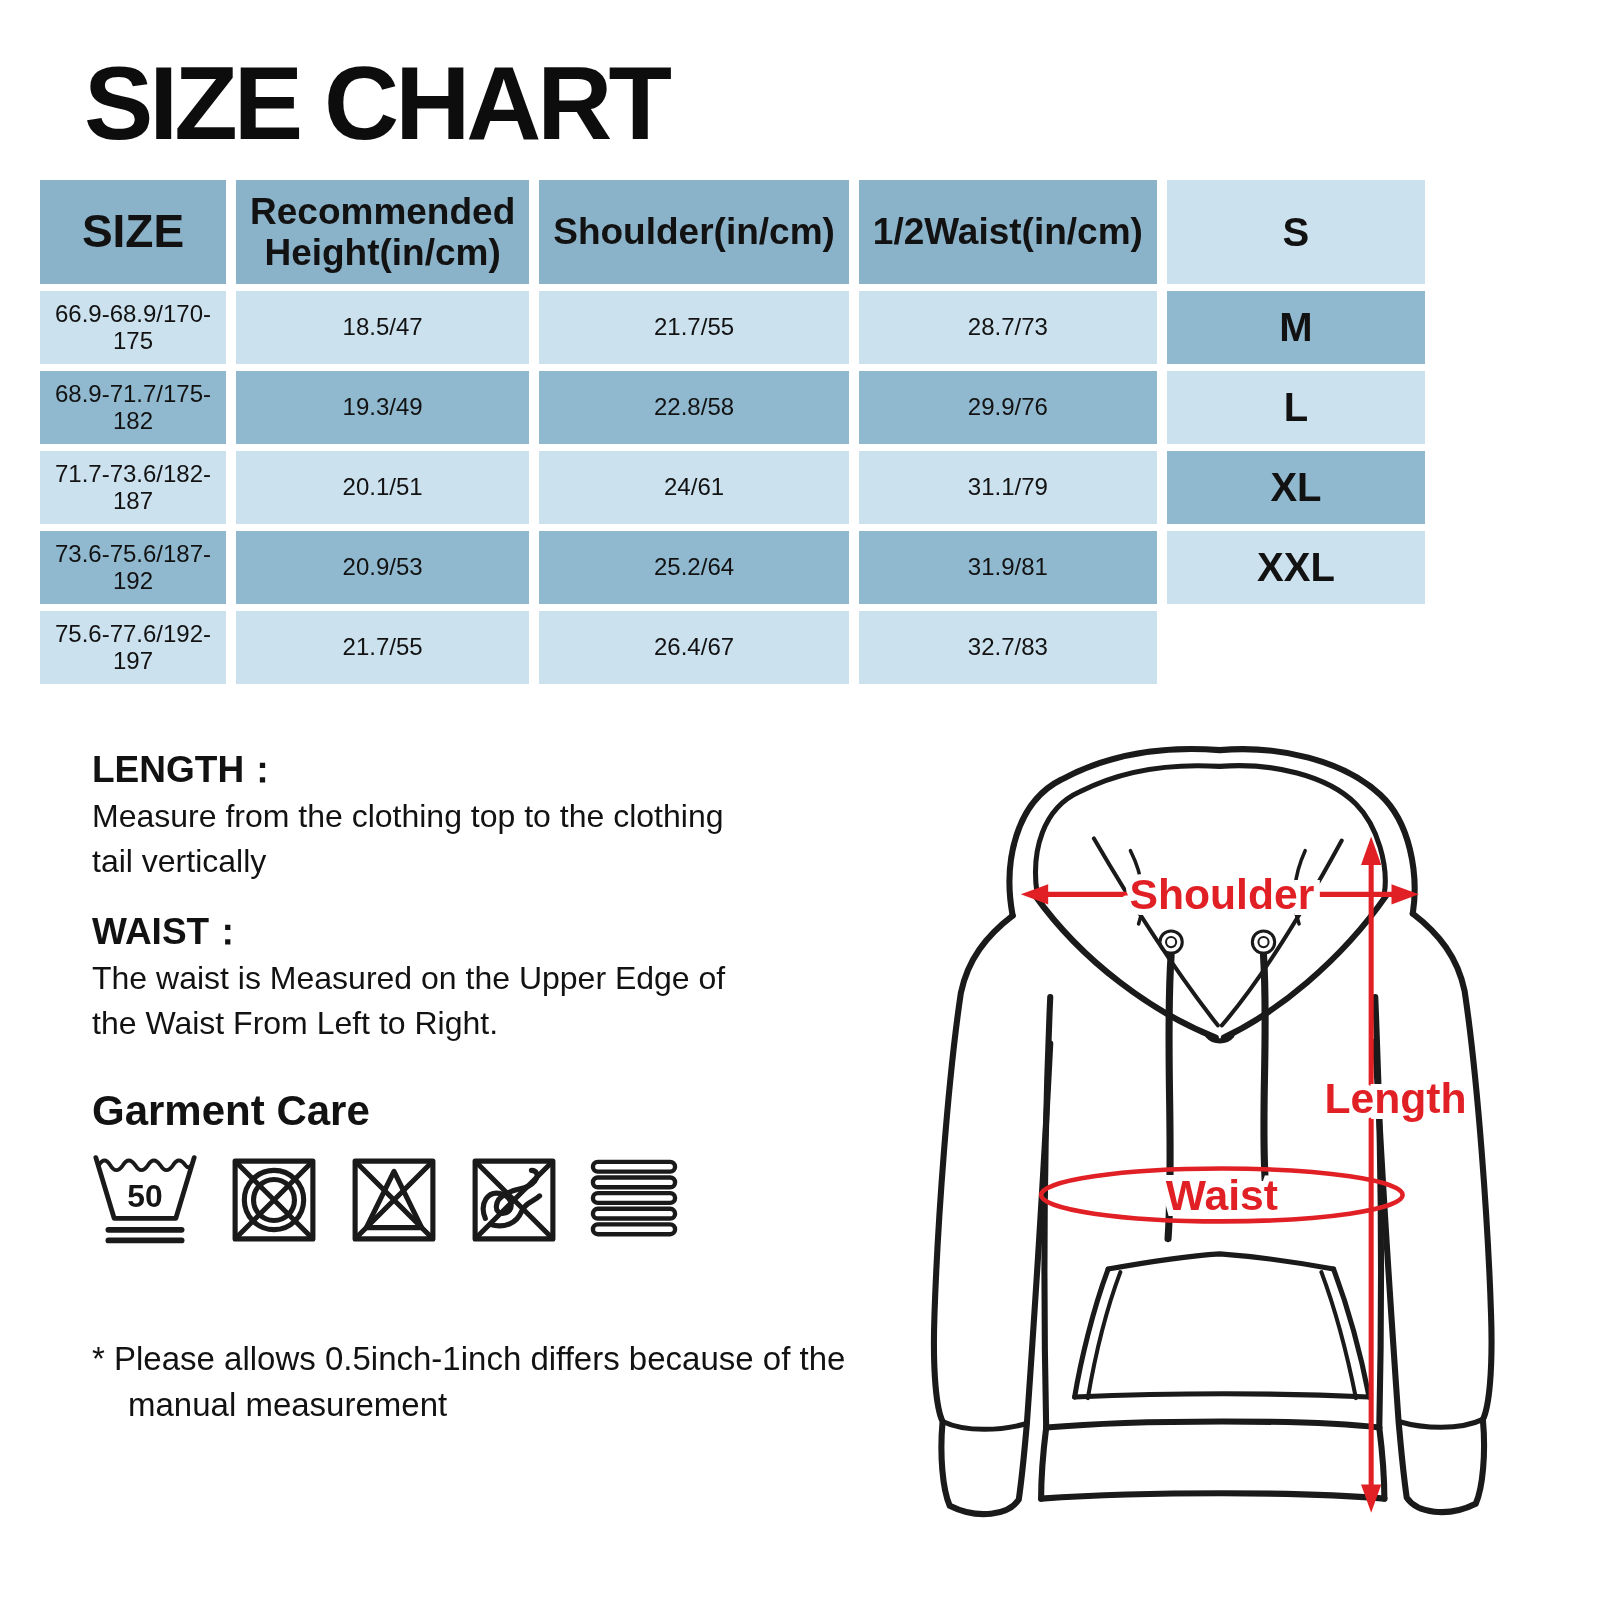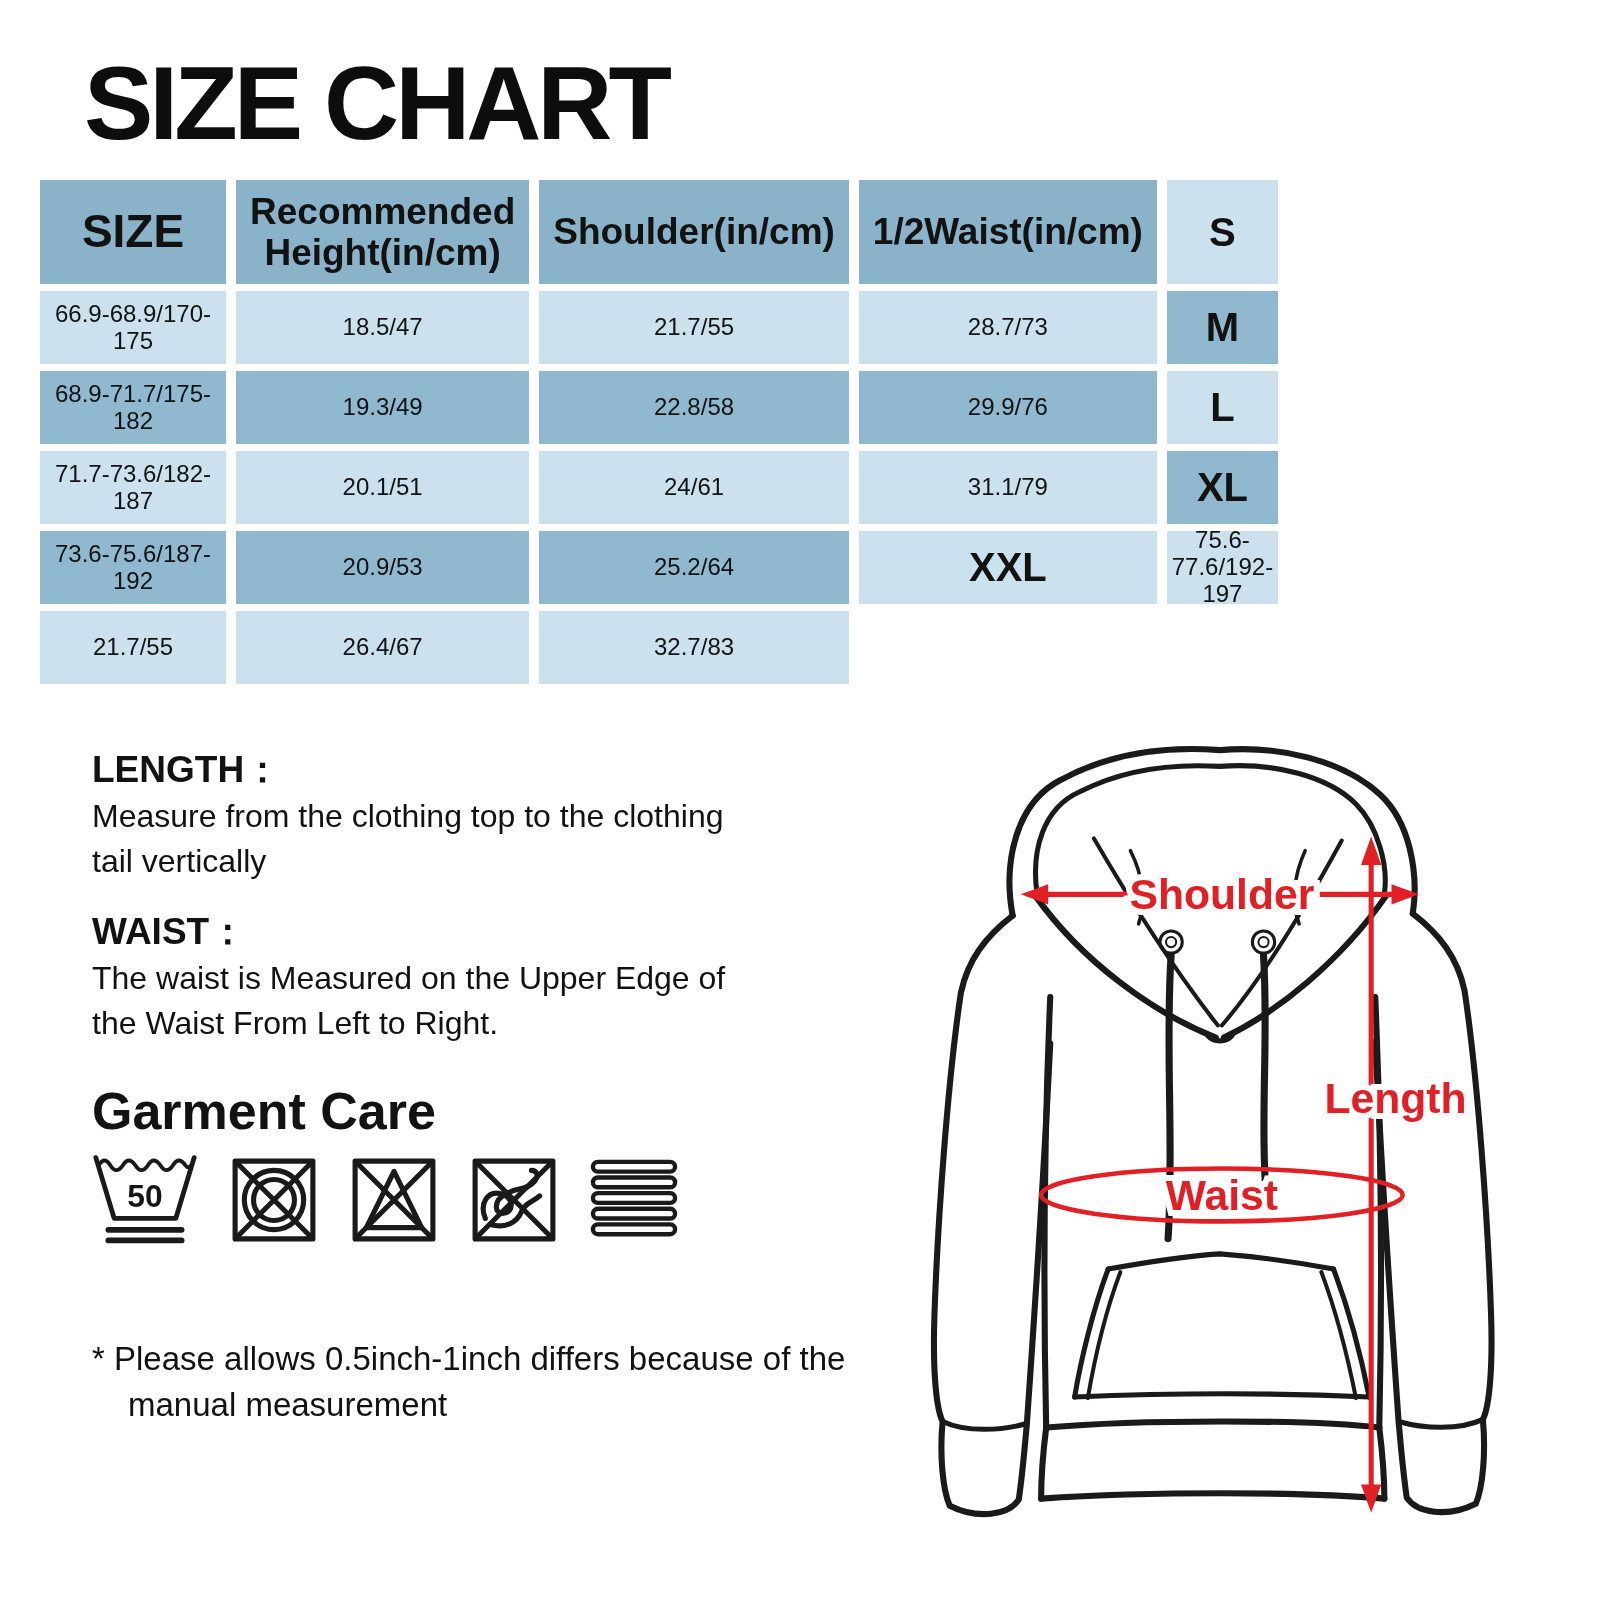--- a/index.html
+++ b/index.html
@@ -7,38 +7,38 @@
     width:1600px;height:1600px;position:relative;background:#ffffff;
     font-family:"Liberation Sans", sans-serif;color:#121212;overflow:hidden;
   }
   
   .page-title{
     position:absolute;left:84px;top:44px;
     font-size:104px;font-weight:bold;letter-spacing:-4px;color:#0d0d0d;
   }
   
   .size-table{
-    position:absolute;left:40px;top:180px;width:1238px;
+    position:absolute;left:40px;top:180px;width:1385px;
     display:grid;grid-template-columns:186px 1fr 1fr 1fr 1fr;
     grid-template-rows:104px repeat(5,73px);
     column-gap:10px;row-gap:7px;
   }
   .cell{display:flex;align-items:center;justify-content:center;text-align:center;line-height:1.12;}
   .cell.hdr{background:#8ab2c9;font-weight:bold;font-size:37px;padding:0 14px;}
   .cell.hdr.size-col{font-size:46px;}
   .cell.light{background:#cce1ee;}
   .cell.dark{background:#90b9d0;}
   .cell.body{font-size:24px;}
   .cell.body.size-col{font-weight:bold;font-size:40px;}
   
   .left-col{position:absolute;left:92px;top:748px;width:800px;}
   .measure-heading{font-size:37px;font-weight:bold;line-height:44px;margin:0;}
   .measure-text{font-size:32px;line-height:45px;margin:2px 0 0 0;max-width:680px;}
   .waist-block{margin-top:26px;}
-  .care-heading{font-size:52px;font-weight:600;line-height:50px;margin:40px 0 0 0;}
+  .care-heading{font-size:42px;font-weight:600;line-height:50px;margin:40px 0 0 0;}
   .care-row{display:flex;align-items:flex-start;gap:32px;margin-top:16px;height:104px;}
   .care-row svg{display:block;}
   .note{
     font-size:33px;line-height:46px;margin-top:80px;width:790px;
     padding-left:36px;text-indent:-36px;
   }
   
   .hoodie-wrap{position:absolute;left:915px;top:741px;width:630px;height:782px;}
   .ink{fill:none;stroke:#1a1a1a;stroke-linecap:round;stroke-linejoin:round;}
   .red{stroke:#e12026;fill:none;}
@@ -73,20 +73,21 @@
     <div class="cell body dark">29.9/76</div>
     <div class="cell body light size-col">L</div>
     <div class="cell body light">71.7-73.6/182-187</div>
     <div class="cell body light">20.1/51</div>
     <div class="cell body light">24/61</div>
     <div class="cell body light">31.1/79</div>
     <div class="cell body dark size-col">XL</div>
     <div class="cell body dark">73.6-75.6/187-192</div>
     <div class="cell body dark">20.9/53</div>
     <div class="cell body dark">25.2/64</div>
+    <div class="cell body dark">31.9/81</div>
     <div class="cell body light size-col">XXL</div>
     <div class="cell body light">75.6-77.6/192-197</div>
     <div class="cell body light">21.7/55</div>
     <div class="cell body light">26.4/67</div>
     <div class="cell body light">32.7/83</div>
   </div>
 
 <div class="left-col">
   <div>
     <p class="measure-heading">LENGTH：</p>

